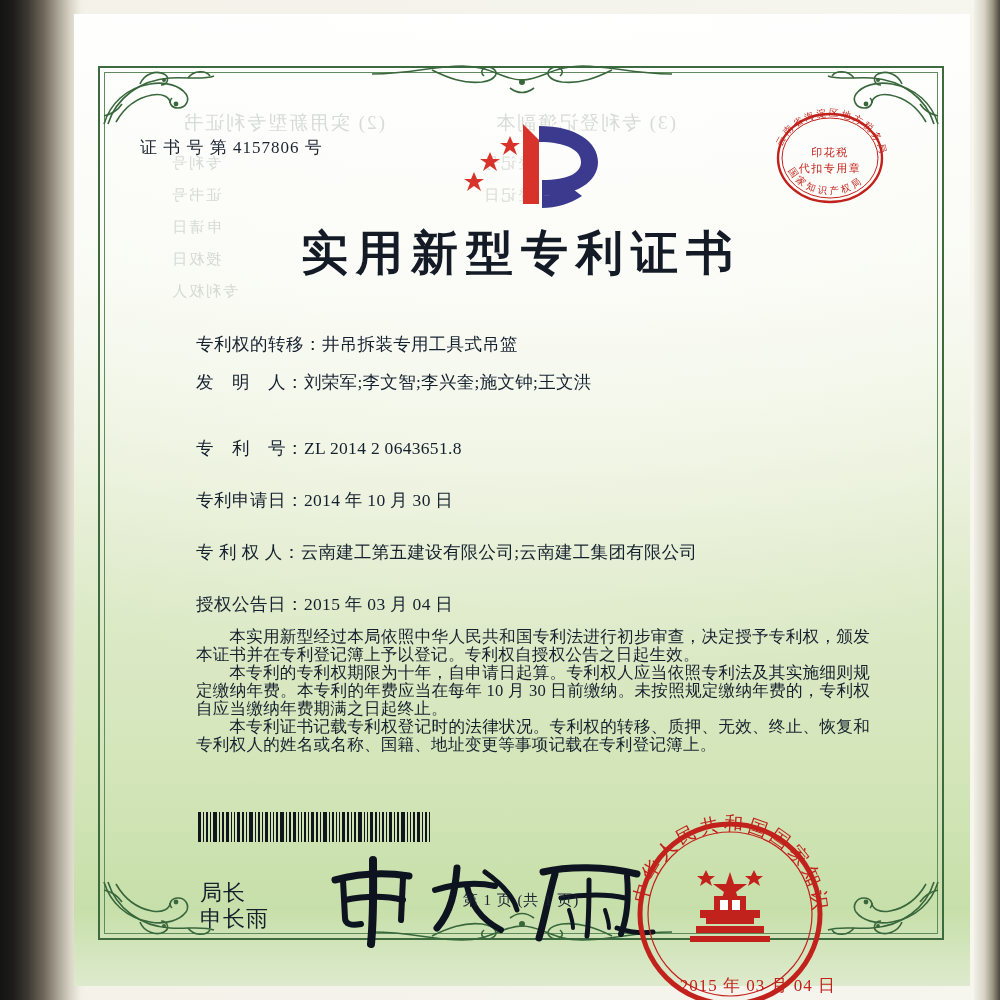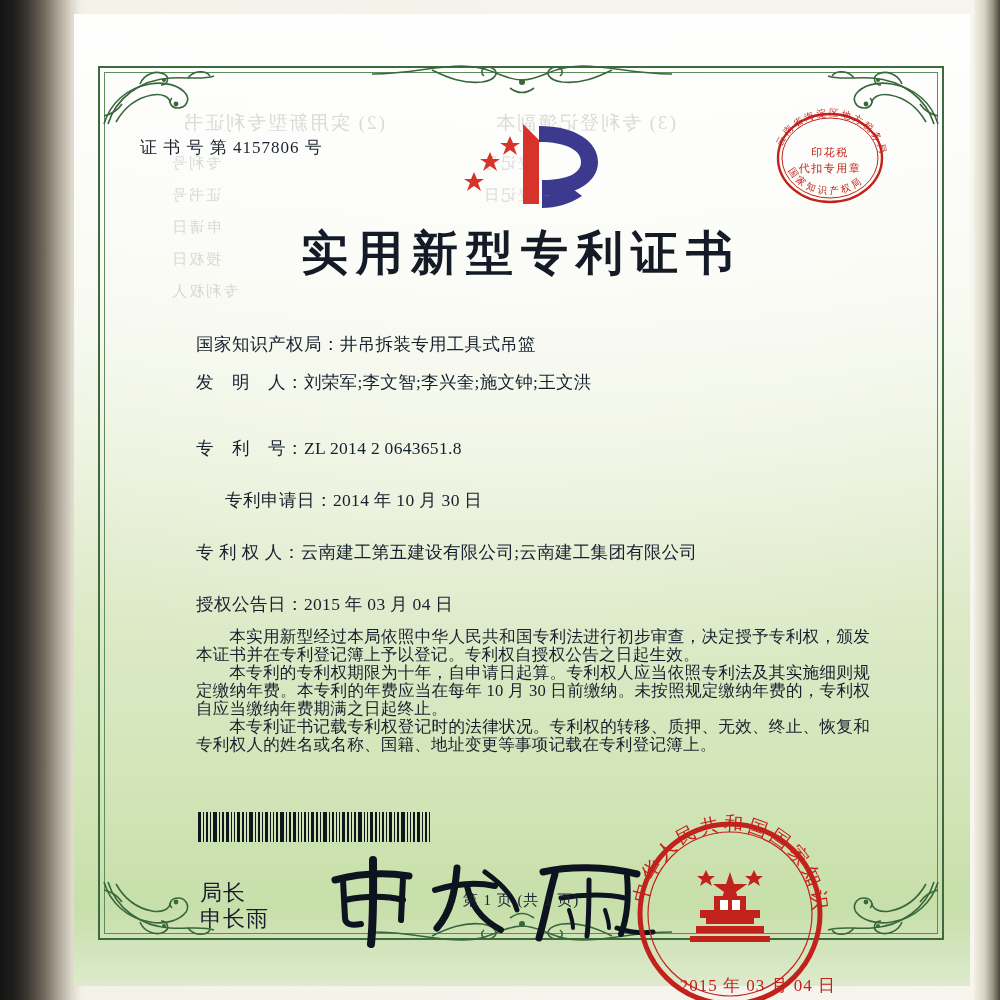--- a/index.html
+++ b/index.html
@@ -145,21 +145,21 @@
     color: #15202e;
     white-space: nowrap;
     letter-spacing: 0.3px;
   }
   .field .lbl { letter-spacing: 0.5px; }
   .field .val { letter-spacing: 0.3px; }
 
   #f-name   { top: 242px; }
   #f-inv    { top: 280px; }
   #f-patno  { top: 346px; }
-  #f-appdate{ top: 398px; margin-left: 29px; }
+  #f-appdate{ top: 398px; }
   #f-owner  { top: 450px; }
   #f-grant  { top: 502px; text-align: center; }
 
   #body-text {
     position: absolute;
     left: 64px; right: 40px; top: 538px;
     font-size: 16.6px;
     line-height: 18px;
     color: #16202d;
     letter-spacing: 0.2px;
@@ -369,21 +369,21 @@
             <textPath href="#taxarc2" startOffset="10%">国家知识产权局</textPath>
           </text>
           <text x="66" y="54" font-size="11" fill="#c2221c" text-anchor="middle" font-family="'DejaVu Sans',sans-serif" letter-spacing="1.5">印花税</text>
           <text x="66" y="70" font-size="11" fill="#c2221c" text-anchor="middle" font-family="'DejaVu Sans',sans-serif" letter-spacing="1.5">代扣专用章</text>
         </svg>
       </div>
 
       <div id="title">实用新型专利证书</div>
 
       <div class="field" id="f-name">
-        <span class="lbl">国家知识产权局：</span><span class="val">井吊拆装专用工具式吊篮</span>
+        <span class="lbl">专利权的转移：</span><span class="val">井吊拆装专用工具式吊篮</span>
       </div>
       <div class="field" id="f-inv">
         <span class="lbl">发　明　人：</span><span class="val">刘荣军;李文智;李兴奎;施文钟;王文洪</span>
       </div>
       <div class="field" id="f-patno">
         <span class="lbl">专　利　号：</span><span class="val">ZL 2014 2 0643651.8</span>
       </div>
       <div class="field" id="f-appdate">
         <span class="lbl">专利申请日：</span><span class="val">2014 年 10 月 30 日</span>
       </div>

